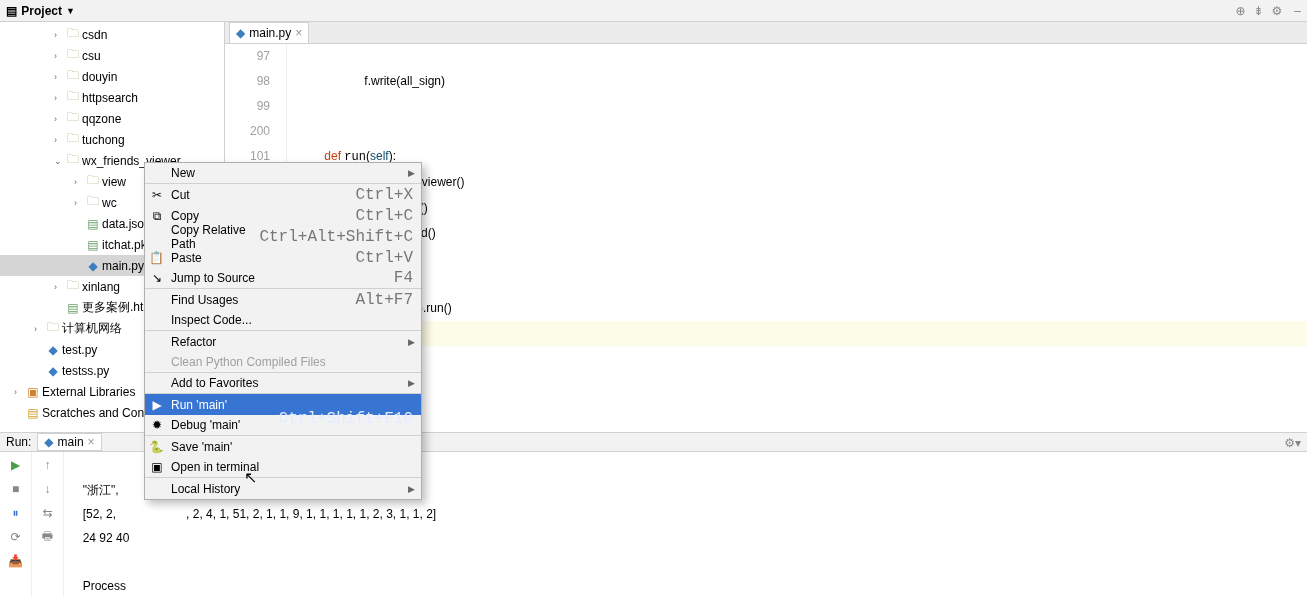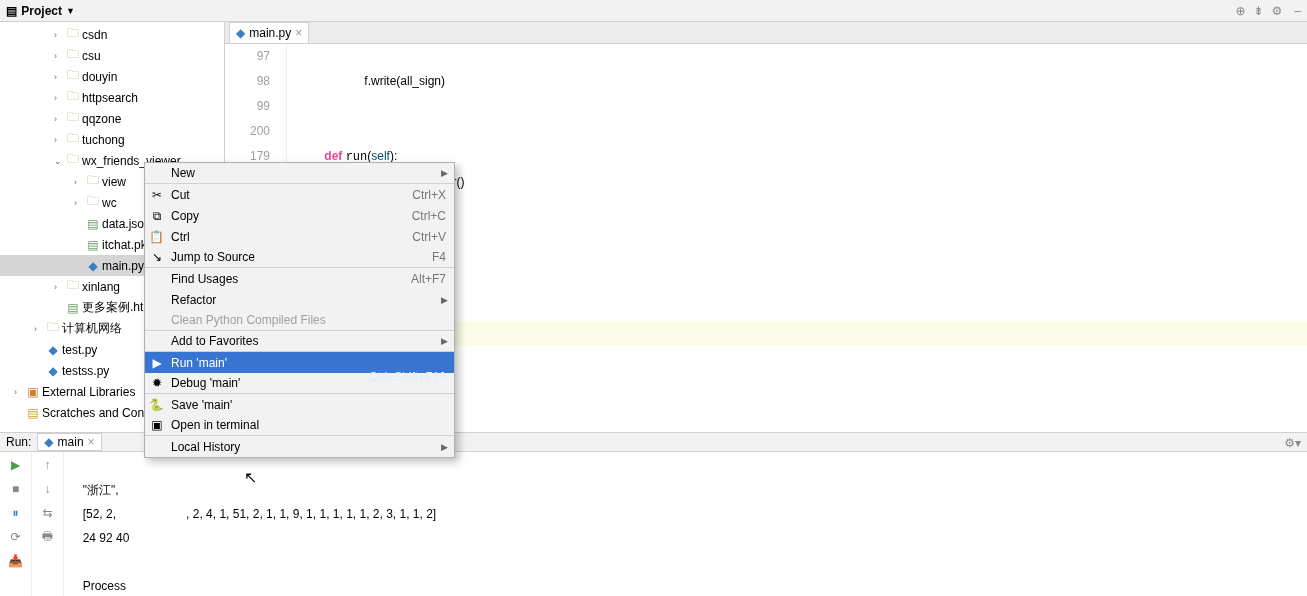--- a/index.html
+++ b/index.html
@@ -21,39 +21,39 @@
   .d1 { padding-left: 34px; }
   .d2 { padding-left: 54px; }
   .d3 { padding-left: 74px; }
   .editor { flex: 1; display: flex; flex-direction: column; }
   .tabbar { height: 22px; border-bottom: 1px solid #d0d0d0; display: flex; align-items: flex-end; background: #ececec; }
   .tab { height: 21px; border: 1px solid #d0d0d0; border-bottom: none; background: #fff; display: flex; align-items: center; padding: 0 6px; gap: 4px; margin-left: 4px; }
   .tab .close { color: #999; cursor: pointer; }
   .code-area { flex: 1; display: flex; overflow: hidden; font-family: "Consolas","Courier New",monospace; font-size: 14px; line-height: 25px; }
   .gutter { width: 62px; color: #a0a0a0; text-align: right; padding-right: 16px; background: #fff; border-right: 1px solid #eee; }
   .code { flex: 1; padding-left: 24px; white-space: pre; position: relative; }
-  .kw { color: #ec4899; font-weight: bold; }
+  .kw { color: #c2410c; font-weight: normal; }
   .self { color: #0c4a6e; }
   .str { color: #008000; }
   .deco { text-decoration: underline; text-decoration-color: #ccc; text-decoration-style: wavy; font-family: Liberation Mono, monospace; }
   .hl-line { background: #fcfce8; display: block; width: 100%; }
   .run-panel { border-top: 1px solid #d0d0d0; height: 136px; display: flex; flex-direction: column; }
   .run-header { height: 22px; background: #f2f2f2; border-bottom: 1px solid #d0d0d0; display: flex; align-items: center; padding: 0 6px; gap: 6px; }
   .run-tab { background: #fff; border: 1px solid #d0d0d0; padding: 1px 6px; display: flex; align-items: center; gap: 4px; }
   .run-body { flex: 1; display: flex; }
   .run-gutter { width: 32px; border-right: 1px solid #eee; display: flex; flex-direction: column; align-items: center; gap: 6px; padding-top: 4px; }
   .run-gutter .rb { width: 18px; height: 18px; display:flex;align-items:center;justify-content:center;cursor:pointer; }
   .run-output { flex:1; font-family: "Consolas","Courier New",monospace; font-size: 14px; padding: 2px 12px; line-height: 24px; white-space: pre; overflow: hidden; }
-  .context-menu { position: absolute; left: 144px; top: 162px; width: 311px; background: #f2f2f2; border: 1px solid #b0b0b0; box-shadow: 4px 4px 8px rgba(0,0,0,.25); z-index: 100; }
+  .context-menu { position: absolute; left: 144px; top: 162px; width: 278px; background: #f2f2f2; border: 1px solid #b0b0b0; box-shadow: 4px 4px 8px rgba(0,0,0,.25); z-index: 100; }
   .cm-item { height: 21px; display: flex; align-items: center; padding: 0 8px 0 26px; position: relative; cursor: pointer; }
   .cm-item.sep-after { border-bottom: 1px solid #d0d0d0; }
   .cm-item.highlight { background: #3874d1; color: #fff; }
   .cm-item.disabled { color: #a0a0a0; }
   .cm-icon { position: absolute; left: 4px; width: 16px; text-align: center; }
-  .cm-short { margin-left: auto; color: #777; font-size: 12px; }
+  .cm-short { margin-left: auto; color: #777; font-size: 16px; font-family: Liberation Mono, monospace; }
   .cm-item.highlight .cm-short { color: #e0ecff; margin-top: 29px; }
   .cm-arrow { position: absolute; right: 6px; font-size: 9px; color: #666; }
   .cursor-arrow { position:absolute; left:244px; top:468px; font-size:16px; z-index:200; color:#000; pointer-events:none; }
   .gear-icon-run { position:absolute; right:6px; top:436px; color:#888; cursor:pointer; }
 </style>
 </head>
 <body>
 
 <div class="toolbar">
   <span class="proj-label">
@@ -177,21 +177,21 @@
         <span>main.py</span>
         <span class="close">×</span>
       </div>
     </div>
     <div class="code-area">
       <div class="gutter">
         <div>97</div>
         <div>98</div>
         <div>99</div>
         <div>200</div>
-        <div>179</div>
+        <div>101</div>
         <div>102</div>
       </div>
       <div class="code">
 <span>                f.write(all_sign)</span>
 <span> </span>
 <span> </span>
 <span><span class="kw">    def </span><span class="deco">run</span><span>(</span><span class="self">self</span><span>):</span></span>
 <span><span>        </span><span class="self deco">self</span><span>.province_viewer()</span></span>
 <span><span>        </span><span class="self">self</span><span>.sex_viewer()</span></span>
 <span><span>        </span><span class="self">f</span><span>.sign_wordcloud()</span></span>
@@ -248,32 +248,39 @@
       <span class="cm-icon">✂</span>
       <span>Cut</span>
       <span class="cm-short">Ctrl+X</span>
     </div>
     <div class="cm-item">
       <span class="cm-icon">⧉</span>
       <span>Copy</span>
       <span class="cm-short">Ctrl+C</span>
     </div>
     <div class="cm-item">
+      <span>Copy Relative Path</span>
+      <span class="cm-short">Ctrl+Alt+Shift+C</span>
+    </div>
+    <div class="cm-item">
       <span class="cm-icon">📋</span>
-      <span>Ctrl</span>
+      <span>Paste</span>
       <span class="cm-short">Ctrl+V</span>
     </div>
     <div class="cm-item sep-after">
       <span class="cm-icon">↘</span>
       <span>Jump to Source</span>
       <span class="cm-short">F4</span>
     </div>
     <div class="cm-item">
       <span>Find Usages</span>
       <span class="cm-short">Alt+F7</span>
+    </div>
+    <div class="cm-item sep-after">
+      <span>Inspect Code...</span>
     </div>
     <div class="cm-item">
       <span>Refactor</span>
       <span class="cm-arrow">▶</span>
     </div>
     <div class="cm-item sep-after disabled">
       <span>Clean Python Compiled Files</span>
     </div>
     <div class="cm-item sep-after">
       <span>Add to Favorites</span>

